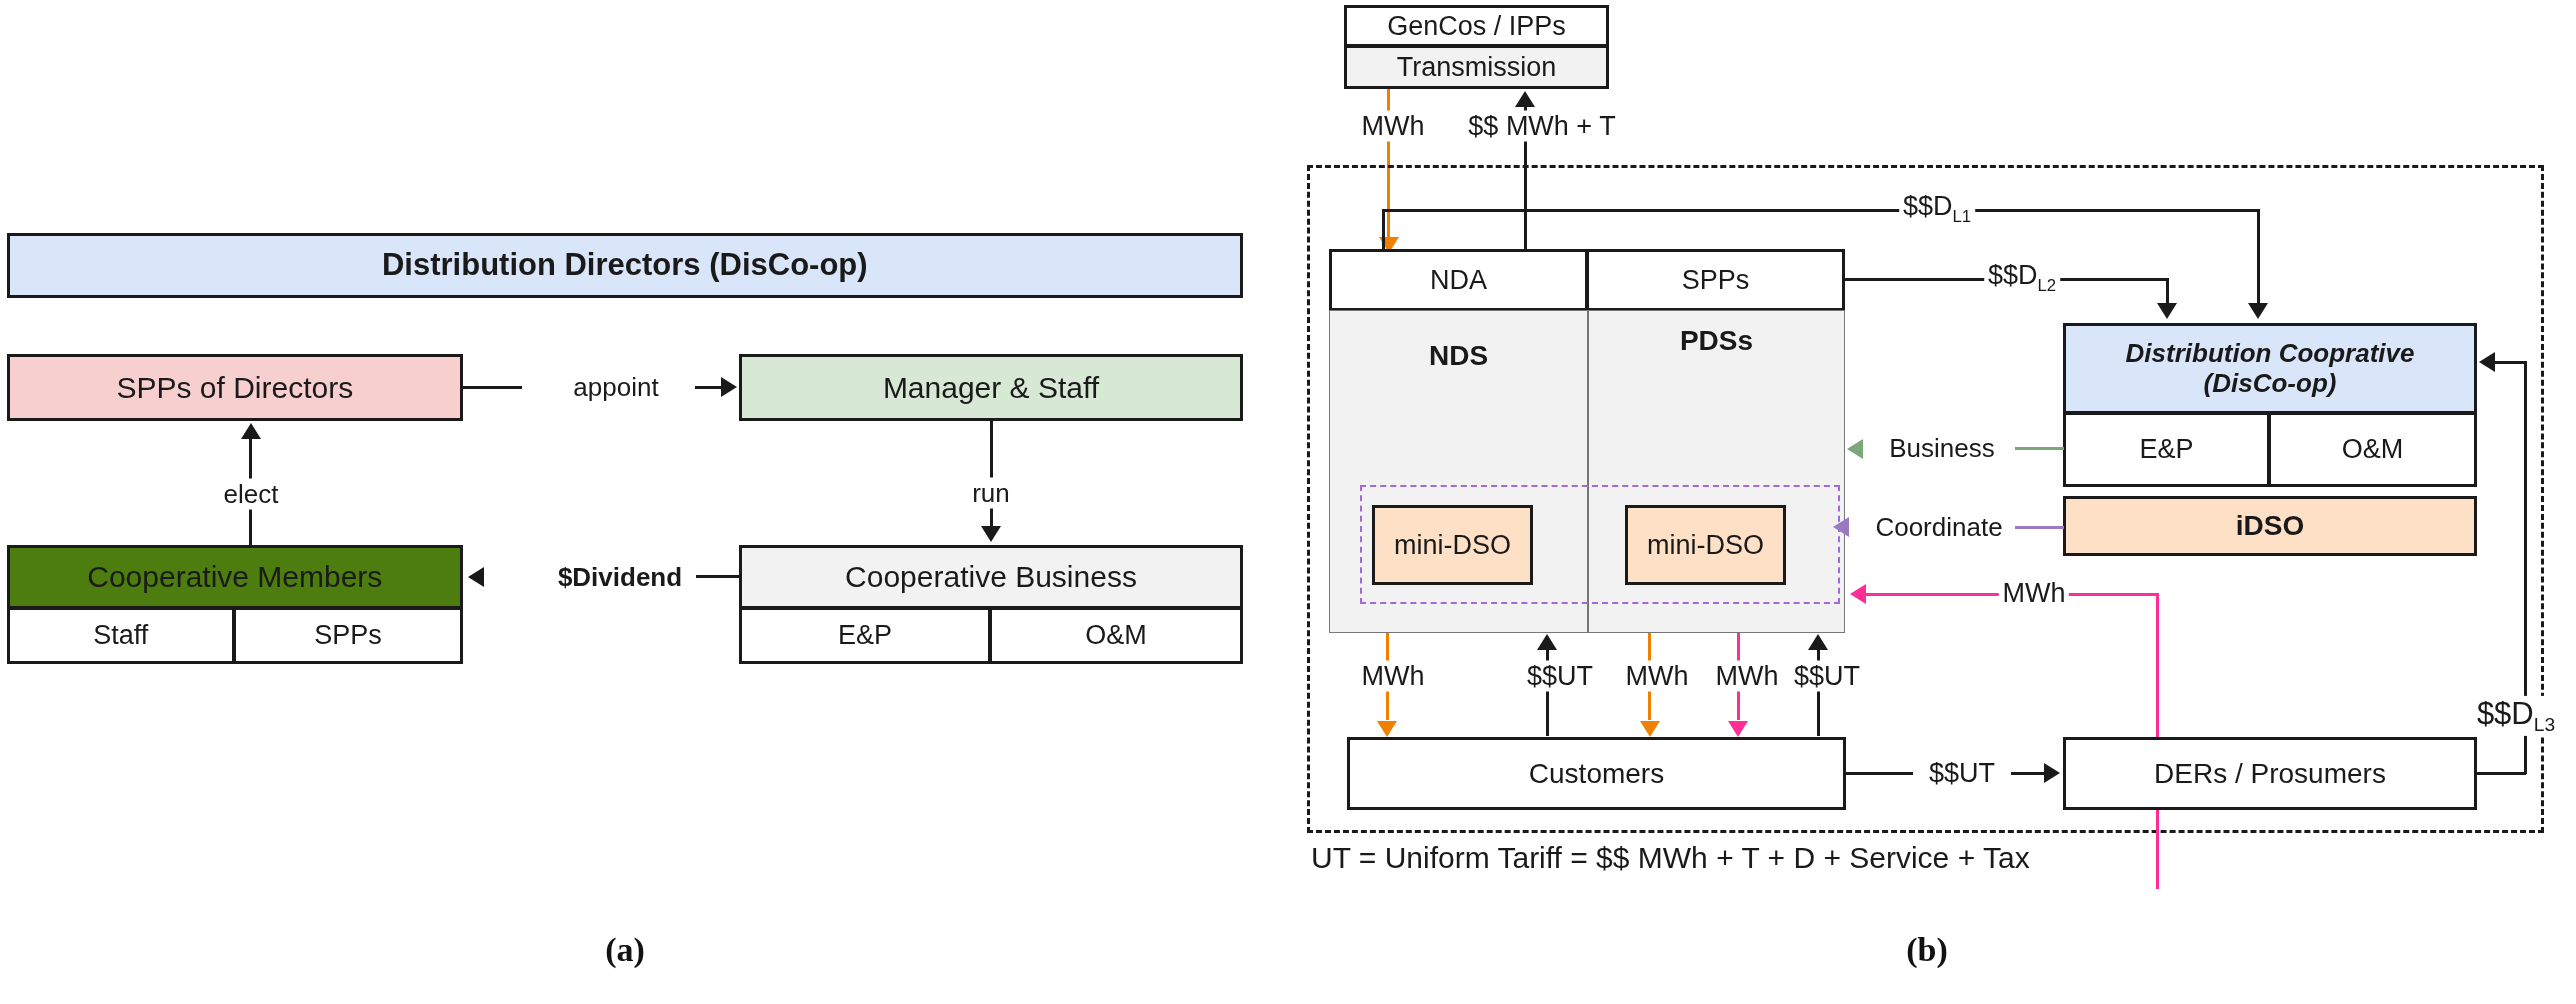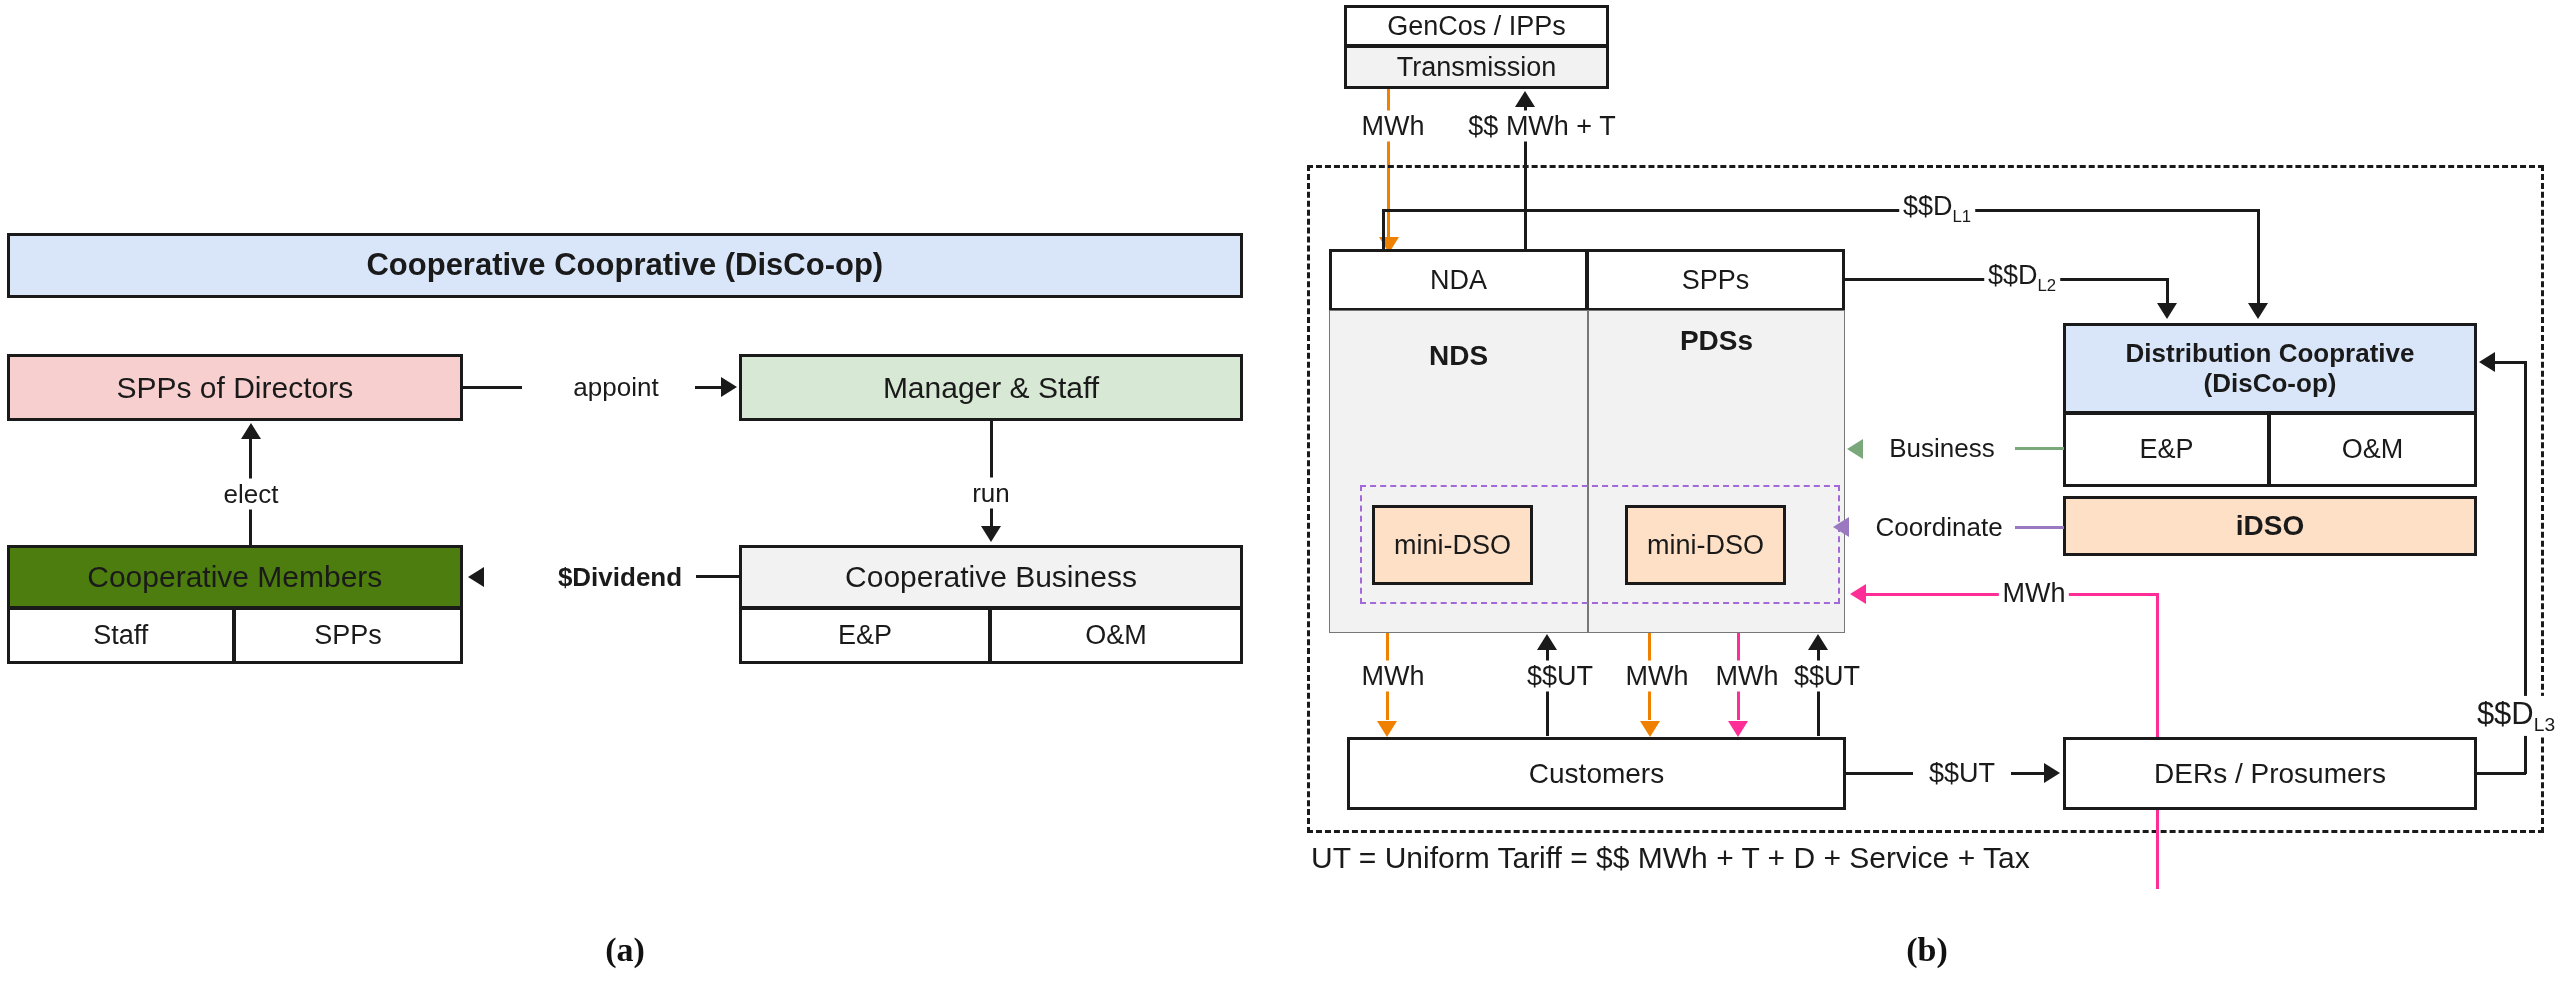--- a/index.html
+++ b/index.html
@@ -49,21 +49,21 @@
   .sub{font-size:0.62em;vertical-align:sub;}
 </style>
 </head>
 <body>
 
 <div id="root">
 
   <div>
 
     <div class="bx fill-blue" style="left:6.8px;top:233px;width:1236px;height:65px;font-size:31px;font-weight:bold;">
-      <span class="t">Cooperative Cooprative (DisCo-op)</span>
+      <span class="t">Distribution Directors (DisCo-op)</span>
     </div>
 
     <div class="bx fill-pink" style="left:6.8px;top:354px;width:456px;height:67px;font-size:30px;">
       <span class="t">SPPs of Directors</span>
     </div>
 
     <div class="bx fill-green" style="left:739px;top:354px;width:504px;height:67px;font-size:30px;">
       <span class="t">Manager &amp; Staff</span>
     </div>
 
@@ -144,21 +144,21 @@
 
     <div class="dashpurple" style="left:1360px;top:485px;width:480px;height:119px;"></div>
 
     <div class="bx fill-orange" style="left:1372px;top:505px;width:161px;height:80px;font-size:27px;">
       <span class="t">mini-DSO</span>
     </div>
     <div class="bx fill-orange" style="left:1625px;top:505px;width:161px;height:80px;font-size:27px;">
       <span class="t">mini-DSO</span>
     </div>
 
-    <div class="bx fill-blue" style="left:2063px;top:323px;width:414px;height:91px;font-size:26px;font-weight:bold;flex-direction:column;">
+    <div class="bx fill-blue" style="left:2063px;top:323px;width:414px;height:91px;font-size:26px;font-weight:bold;flex-direction:column;font-style:italic;">
       <span class="t">Distribution Cooprative</span>
       <span class="t">(DisCo-op)</span>
     </div>
     <div class="bx fill-white" style="left:2063px;top:414px;width:207px;height:73px;font-size:27px;border-top-width:1.8px;">
       <span class="t">E&amp;P</span>
     </div>
     <div class="bx fill-white" style="left:2270px;top:414px;width:207px;height:73px;font-size:27px;border-top-width:1.8px;border-left-width:1.8px;">
       <span class="t">O&amp;M</span>
     </div>
     <div class="bx fill-orange" style="left:2063px;top:496px;width:414px;height:60px;font-size:28px;font-weight:bold;">

